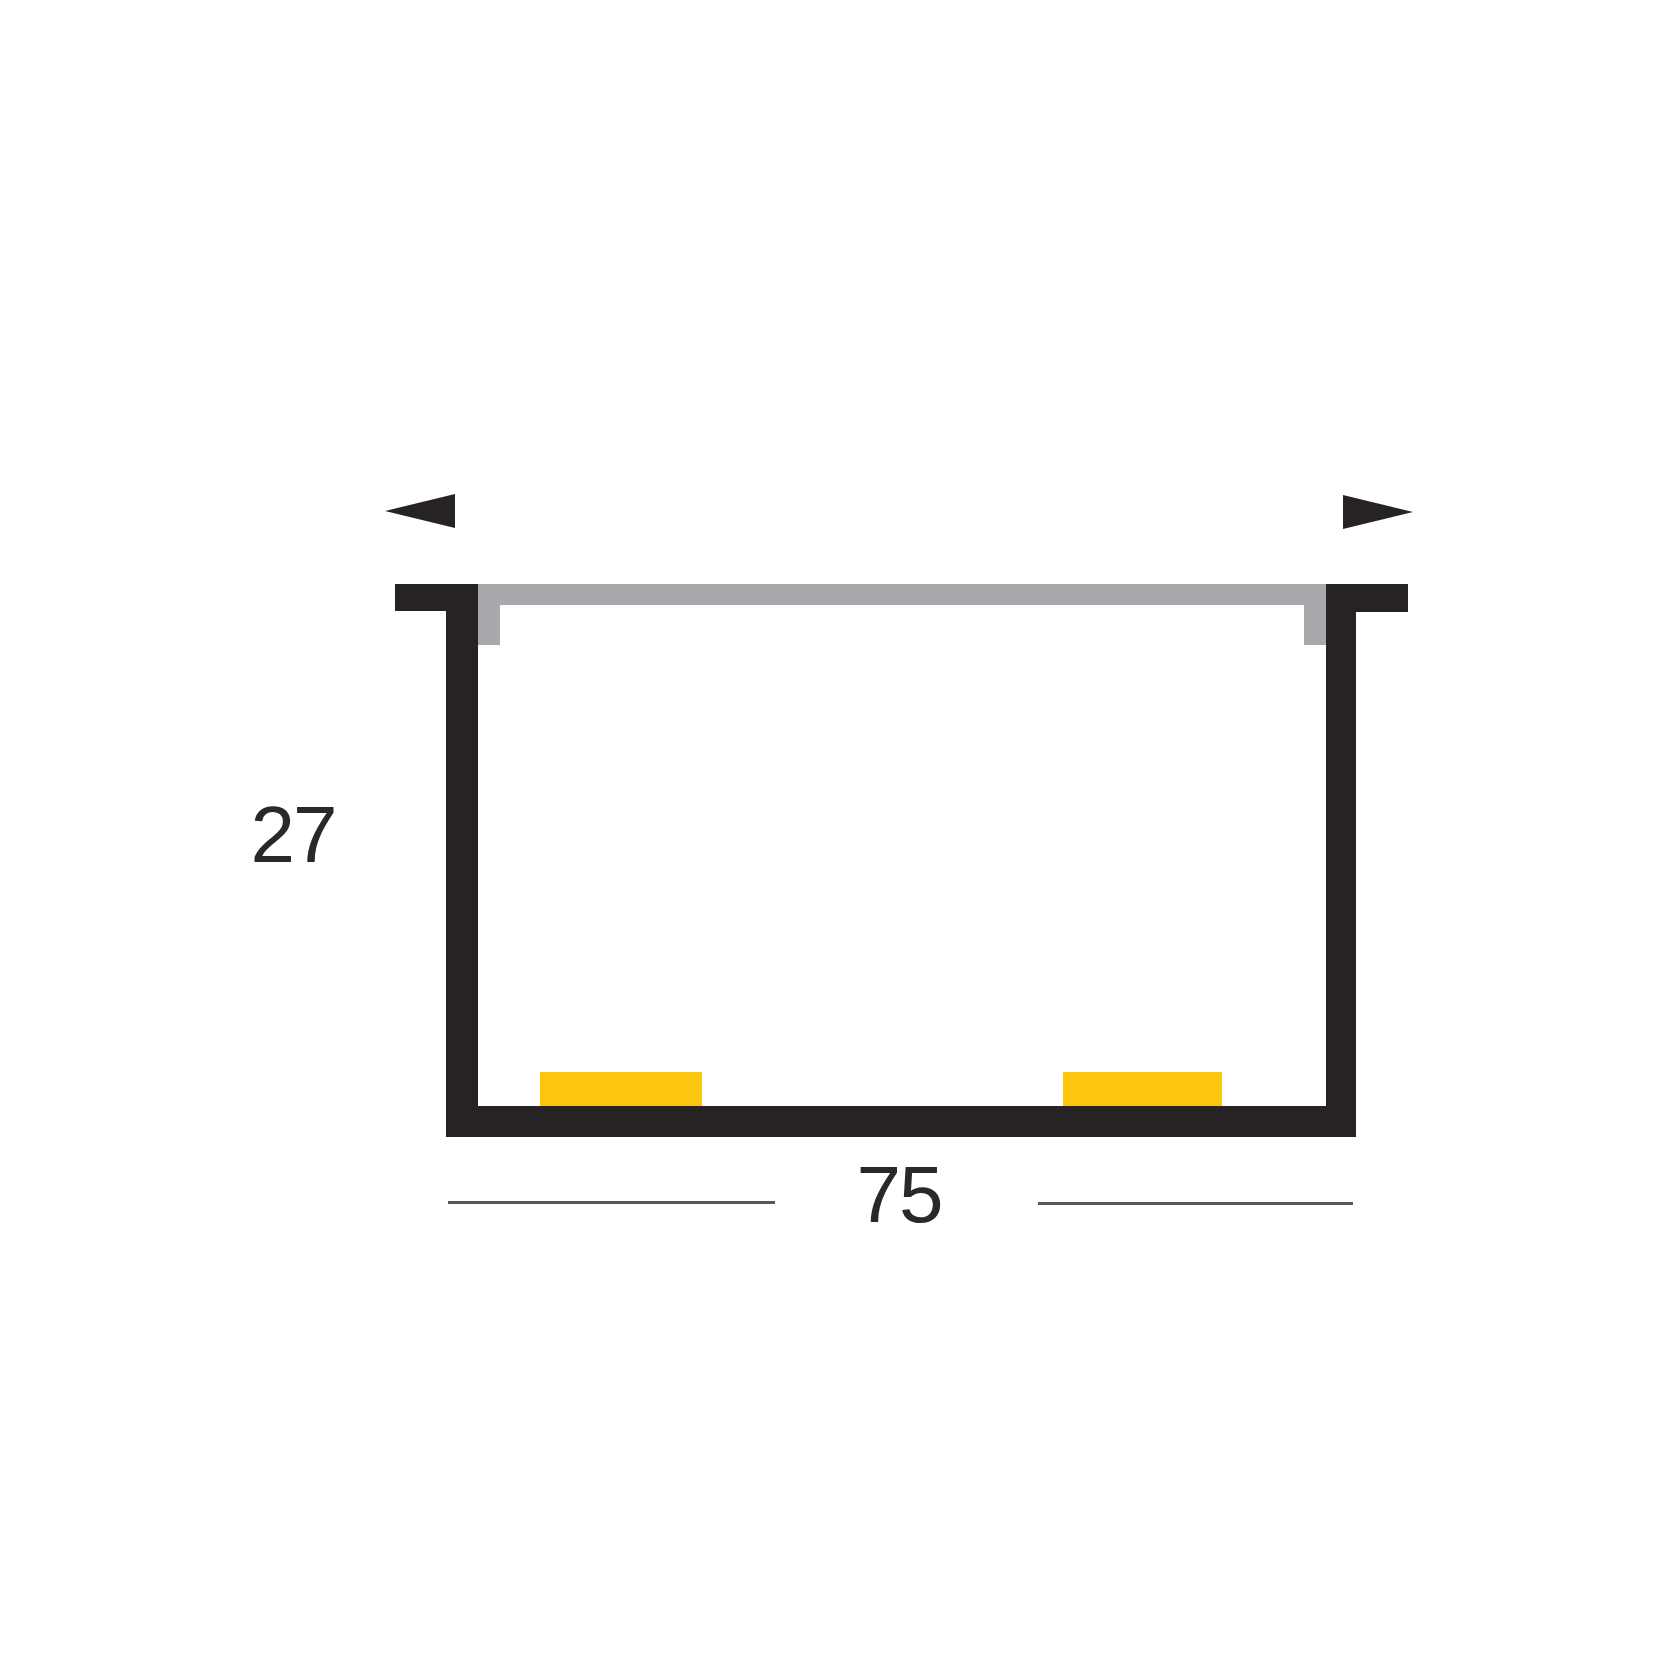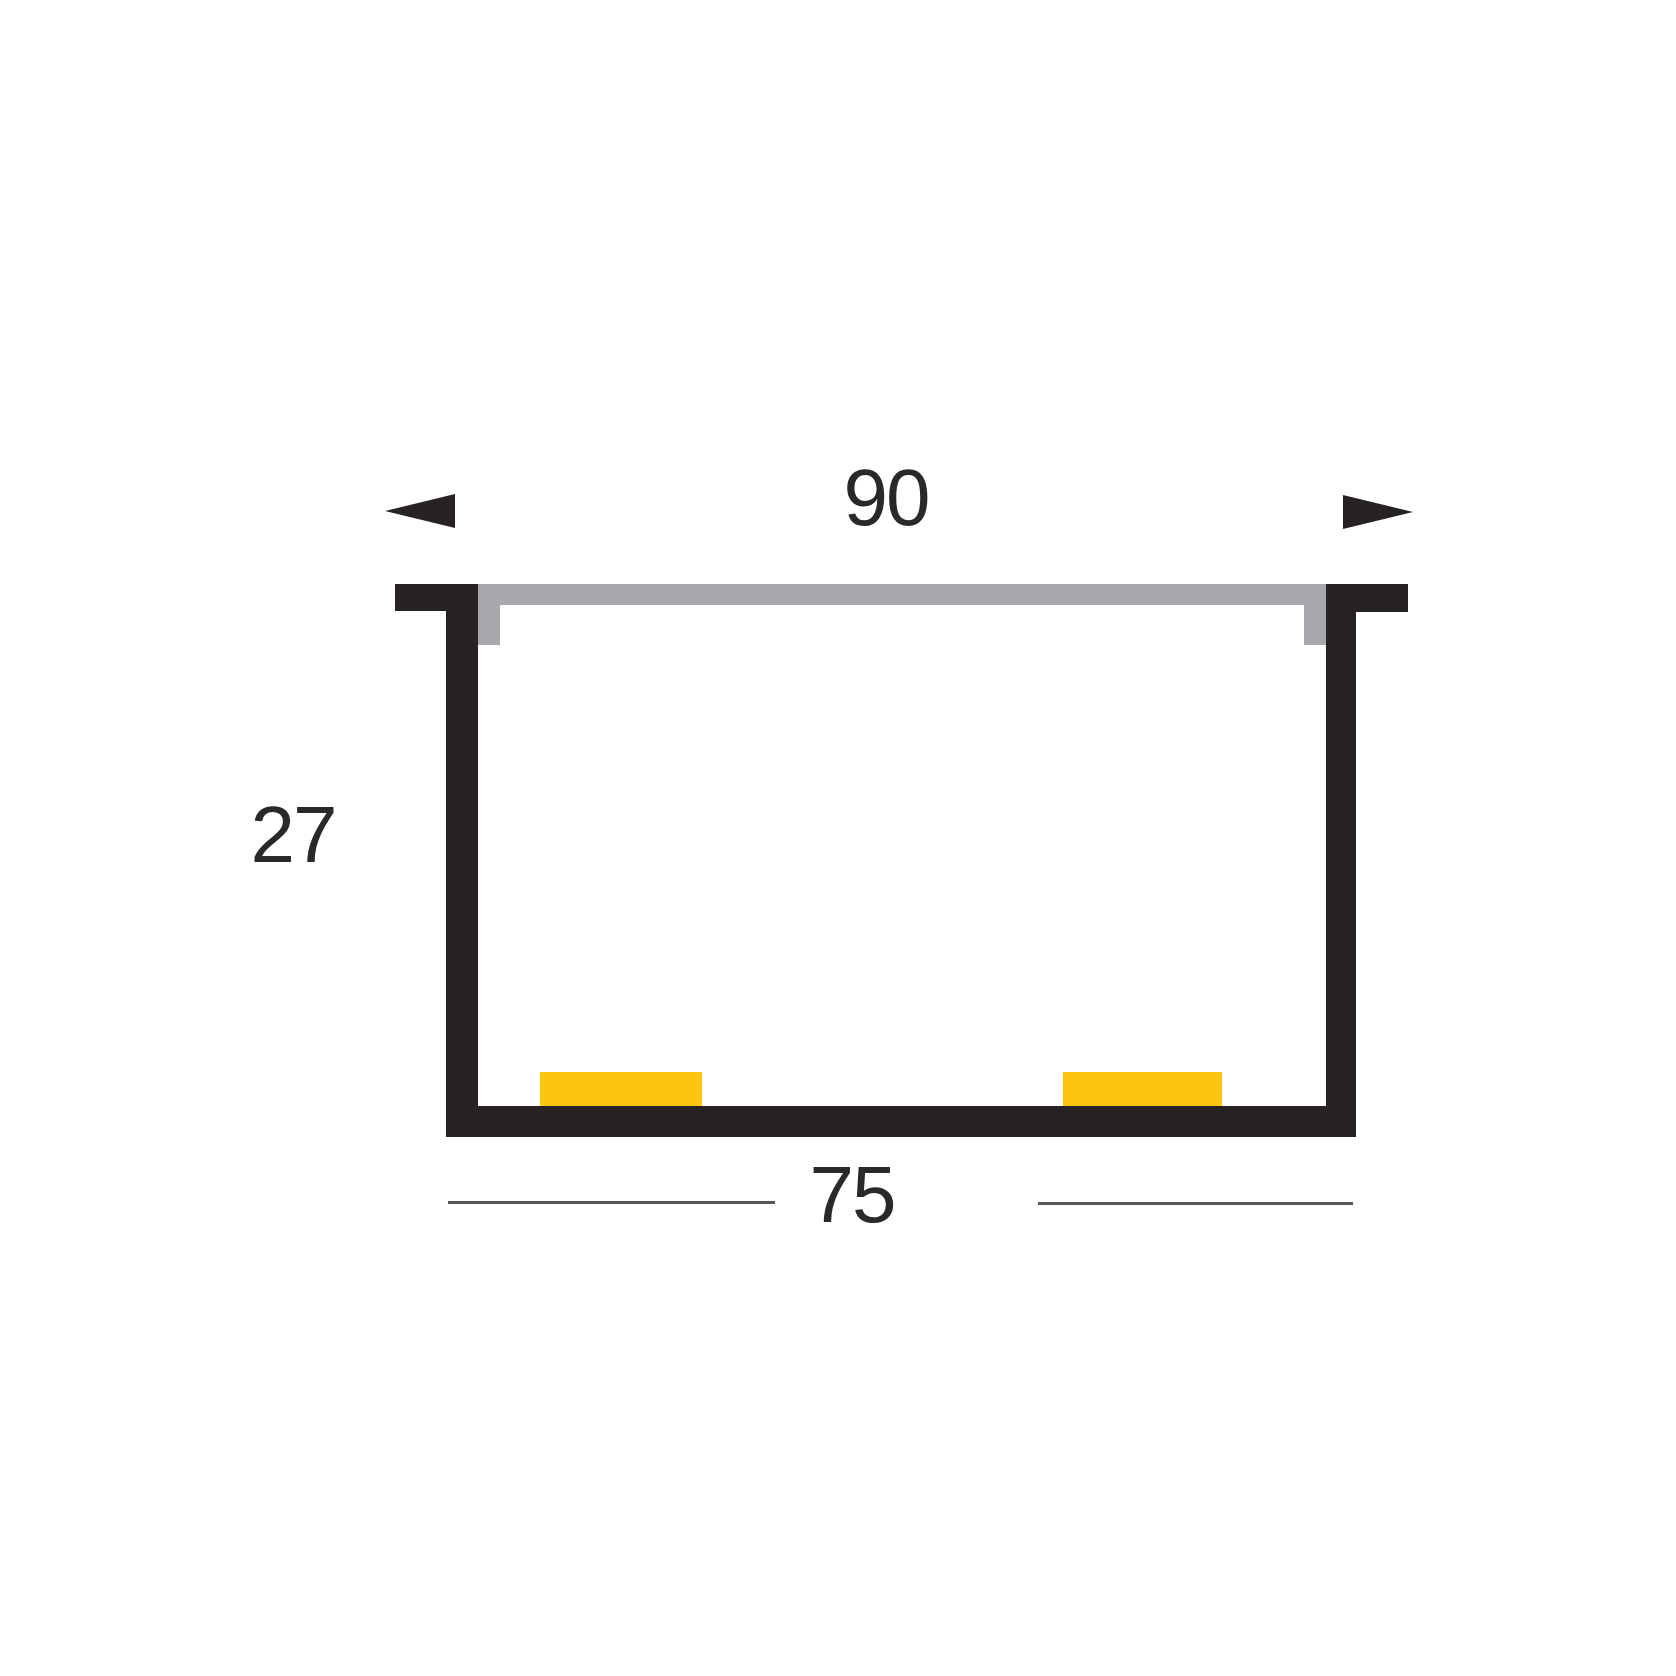--- a/index.html
+++ b/index.html
@@ -53,21 +53,21 @@
     position: absolute;
     width: 240px;
     text-align: center;
     font-size: 80px;
     line-height: 80px;
     letter-spacing: -2px;
     color: var(--dim-text, #2b2829);
   }
   .label-90 { left: 766px; top: 458px; }
   .label-32 { left: 173px; top: 795px; }
-  .label-75 { left: 732px; top: 1155px; }
+  .label-75 { left: 779px; top: 1155px; }
 
   
   .dim-line { position: absolute; height: 3px; background: var(--dim-line, #57585a); }
   .dim-line-left  { left: 448px;  top: 1201px; width: 327px; }
   .dim-line-right { left: 1038px; top: 1202px; width: 315px; }
 </style>
 </head>
 <body>
 
 <div class="canvas">
@@ -81,20 +81,19 @@
   <div class="part cover-bar"></div>
   <div class="part cover-tab-left"></div>
   <div class="part cover-tab-right"></div>
 
   <div class="part led-left"></div>
   <div class="part led-right"></div>
 
   <div class="arrow arrow-left"></div>
   <div class="arrow arrow-right"></div>
 
-  <div class="dim-label label-90">90</div>
   <div class="dim-label label-32">27</div>
   <div class="dim-label label-75">75</div>
 
   <div class="dim-line dim-line-left"></div>
   <div class="dim-line dim-line-right"></div>
 
 </div>
 
 </body></html>

